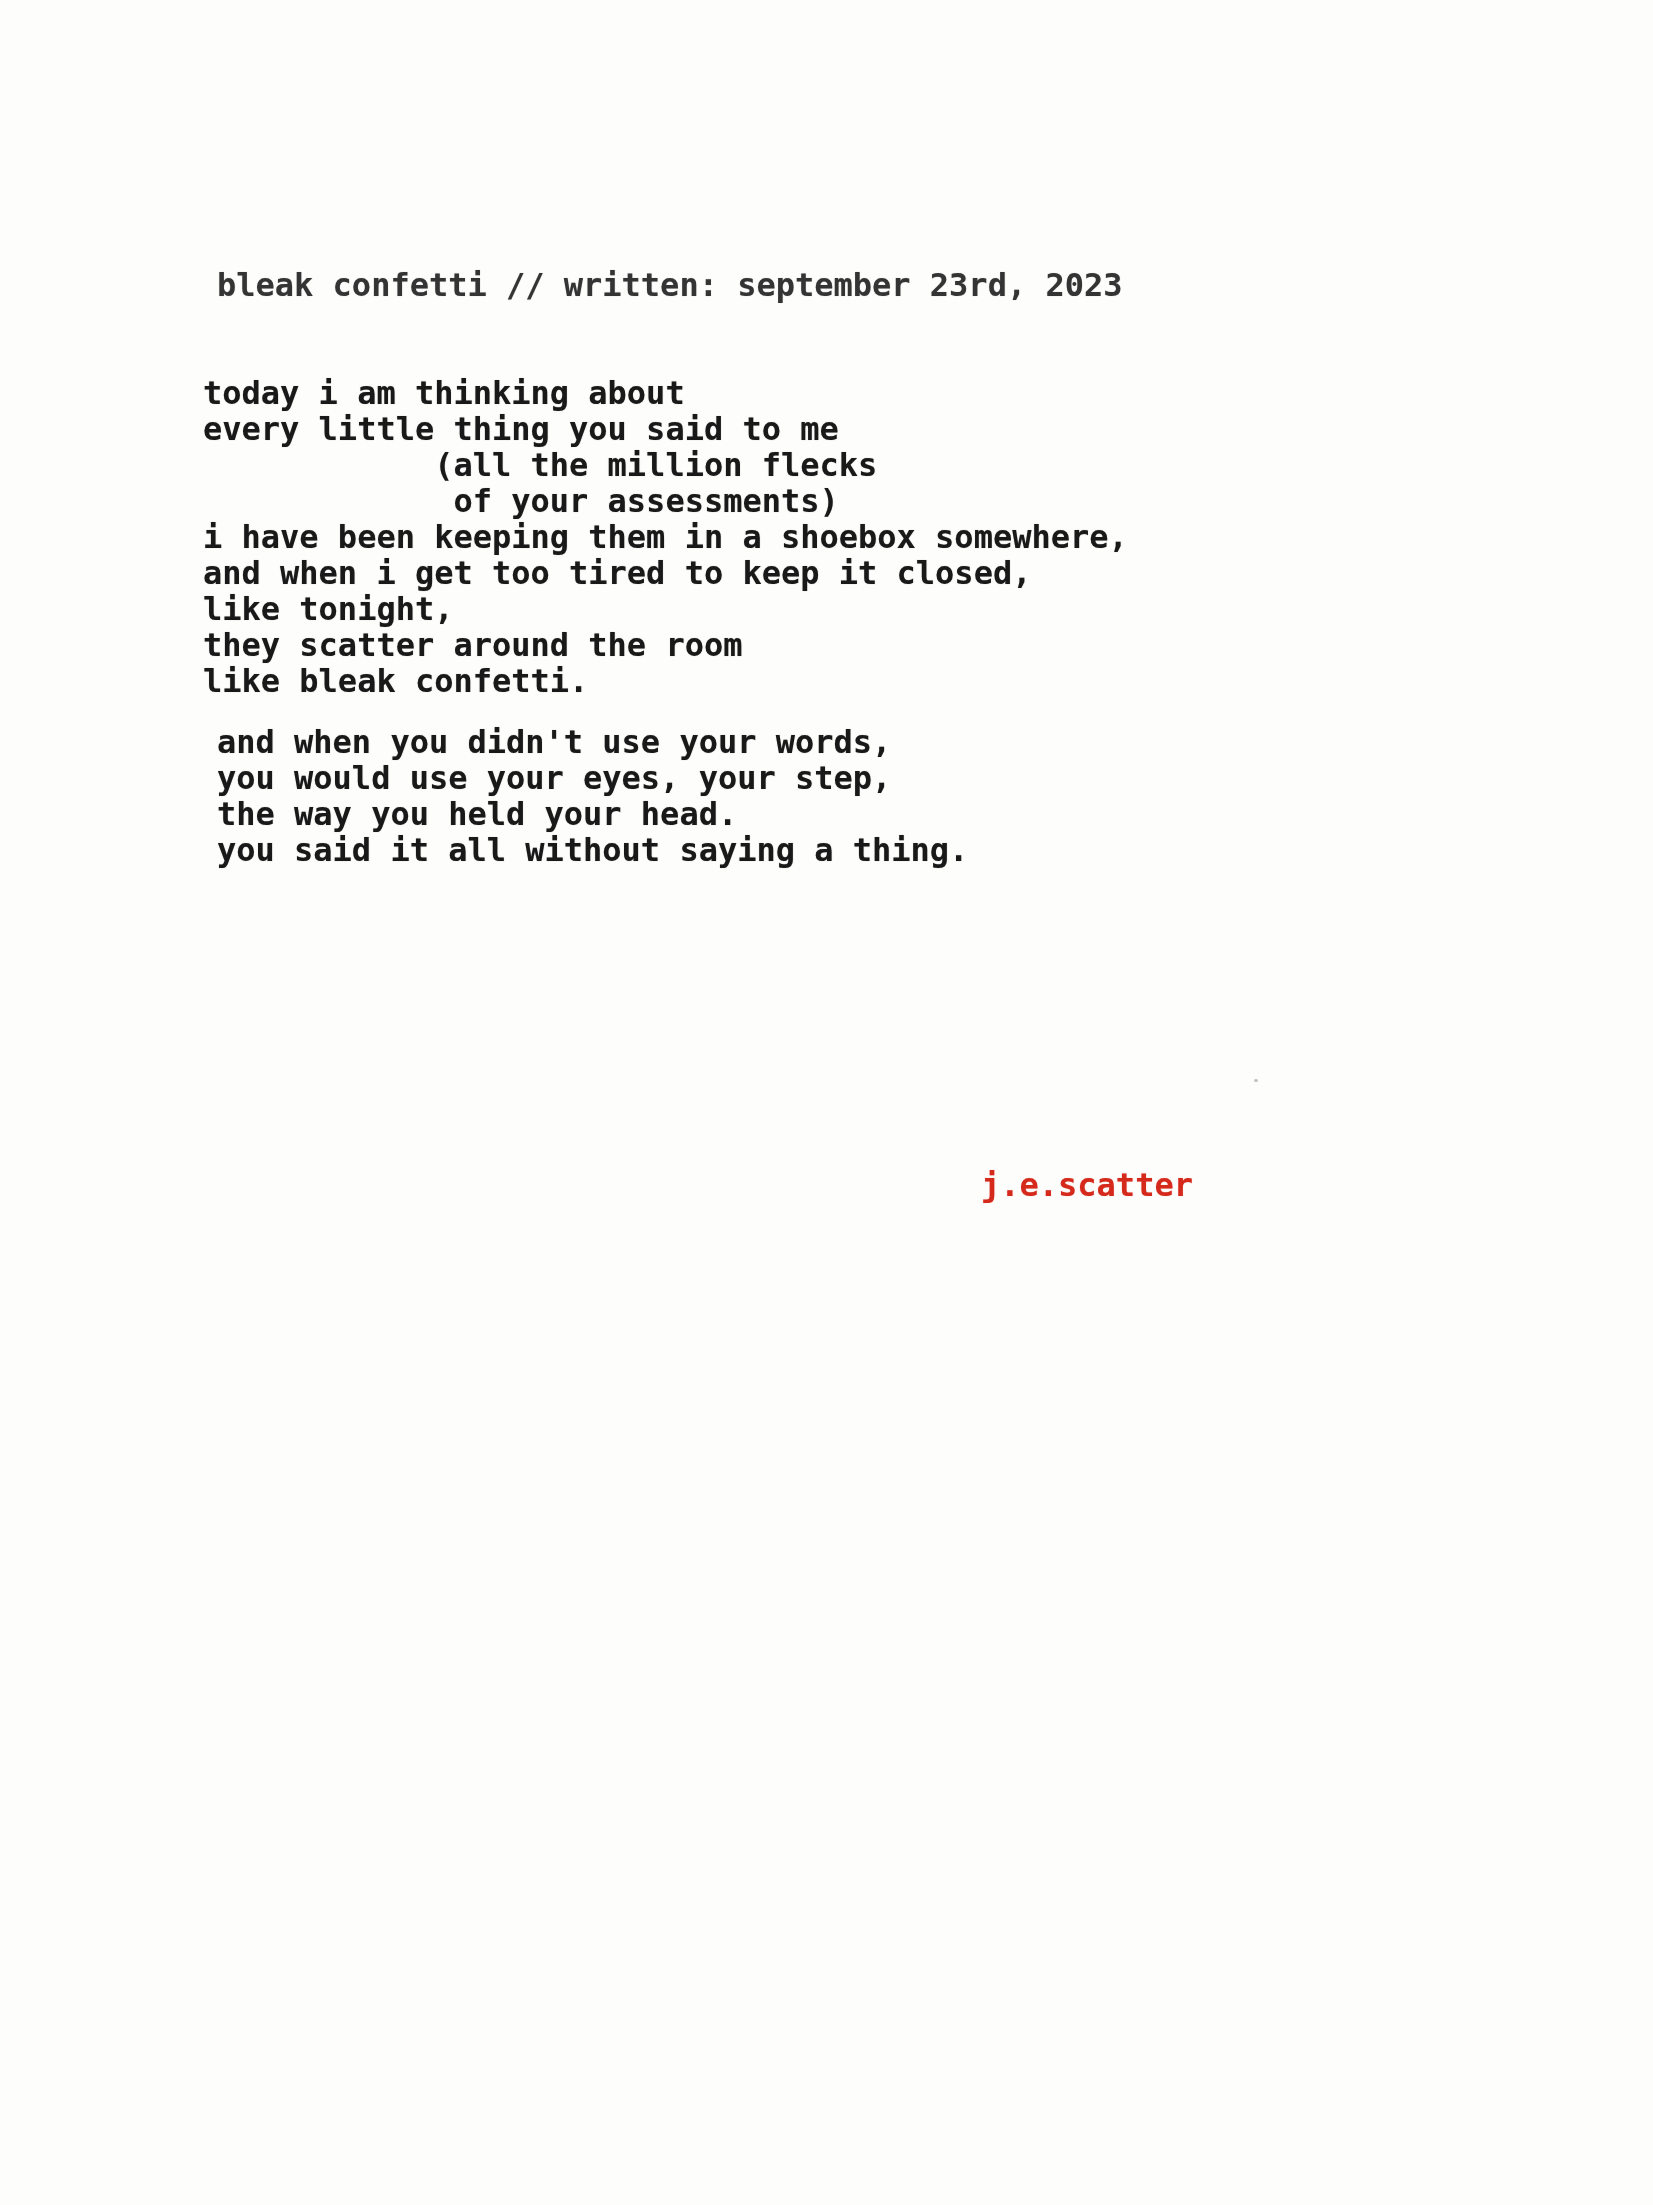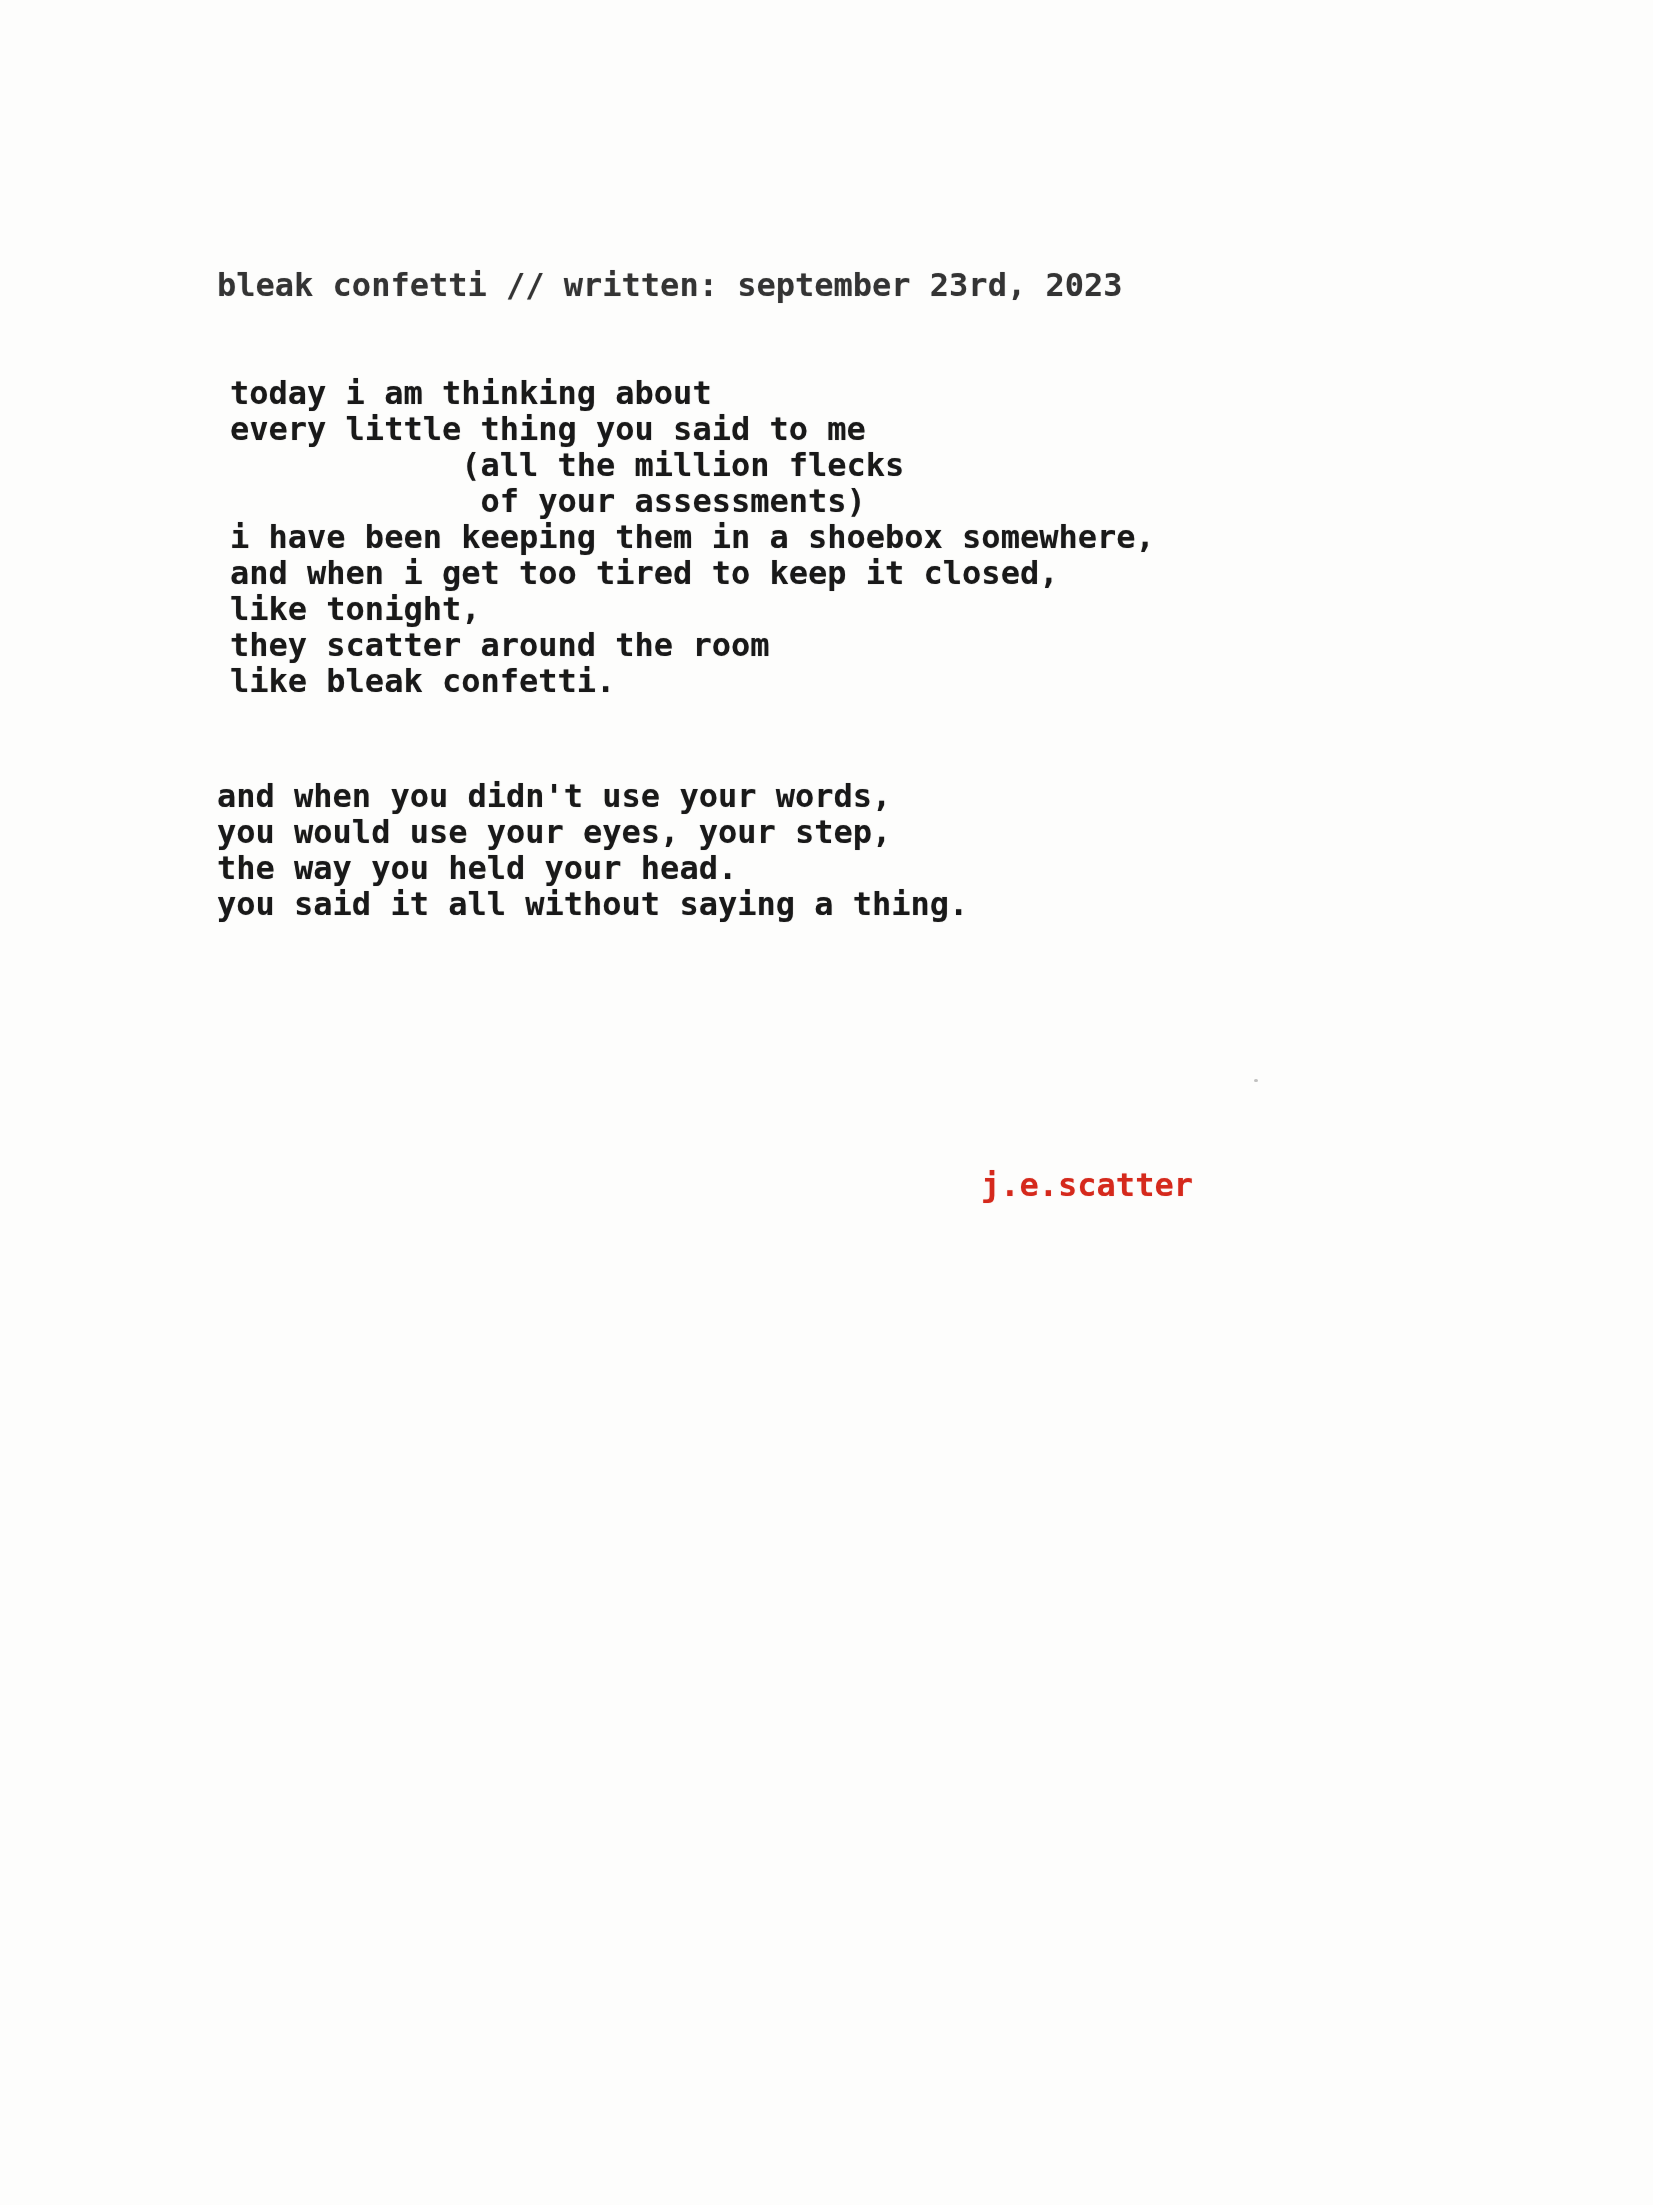--- a/index.html
+++ b/index.html
@@ -29,22 +29,22 @@
     line-height: 36px;
     font-weight: bold;
     color: var(--ink);
     text-shadow: 0 0 1.1px rgba(25, 25, 25, 0.35);
   }
   .block-title {
     left: 217px;
     top: 267px;
     opacity: 0.88;
   }
-  .block-stanza1 { left: 230px; top: 375px; }
-  .block-stanza2 { left: 217px; top: 778px; }
+  .block-stanza1 { left: 203px; top: 375px; }
+  .block-stanza2 { left: 217px; top: 724px; }
   .block-stanza3 { left: 217px; top: 914px; }
   .block-signature {
     left: 981px;
     top: 1167px;
     color: var(--accent);
     text-shadow: 0 0 1.1px rgba(213, 41, 28, 0.35);
   }
   .speck {
     position: absolute;
     left: 1254px;

